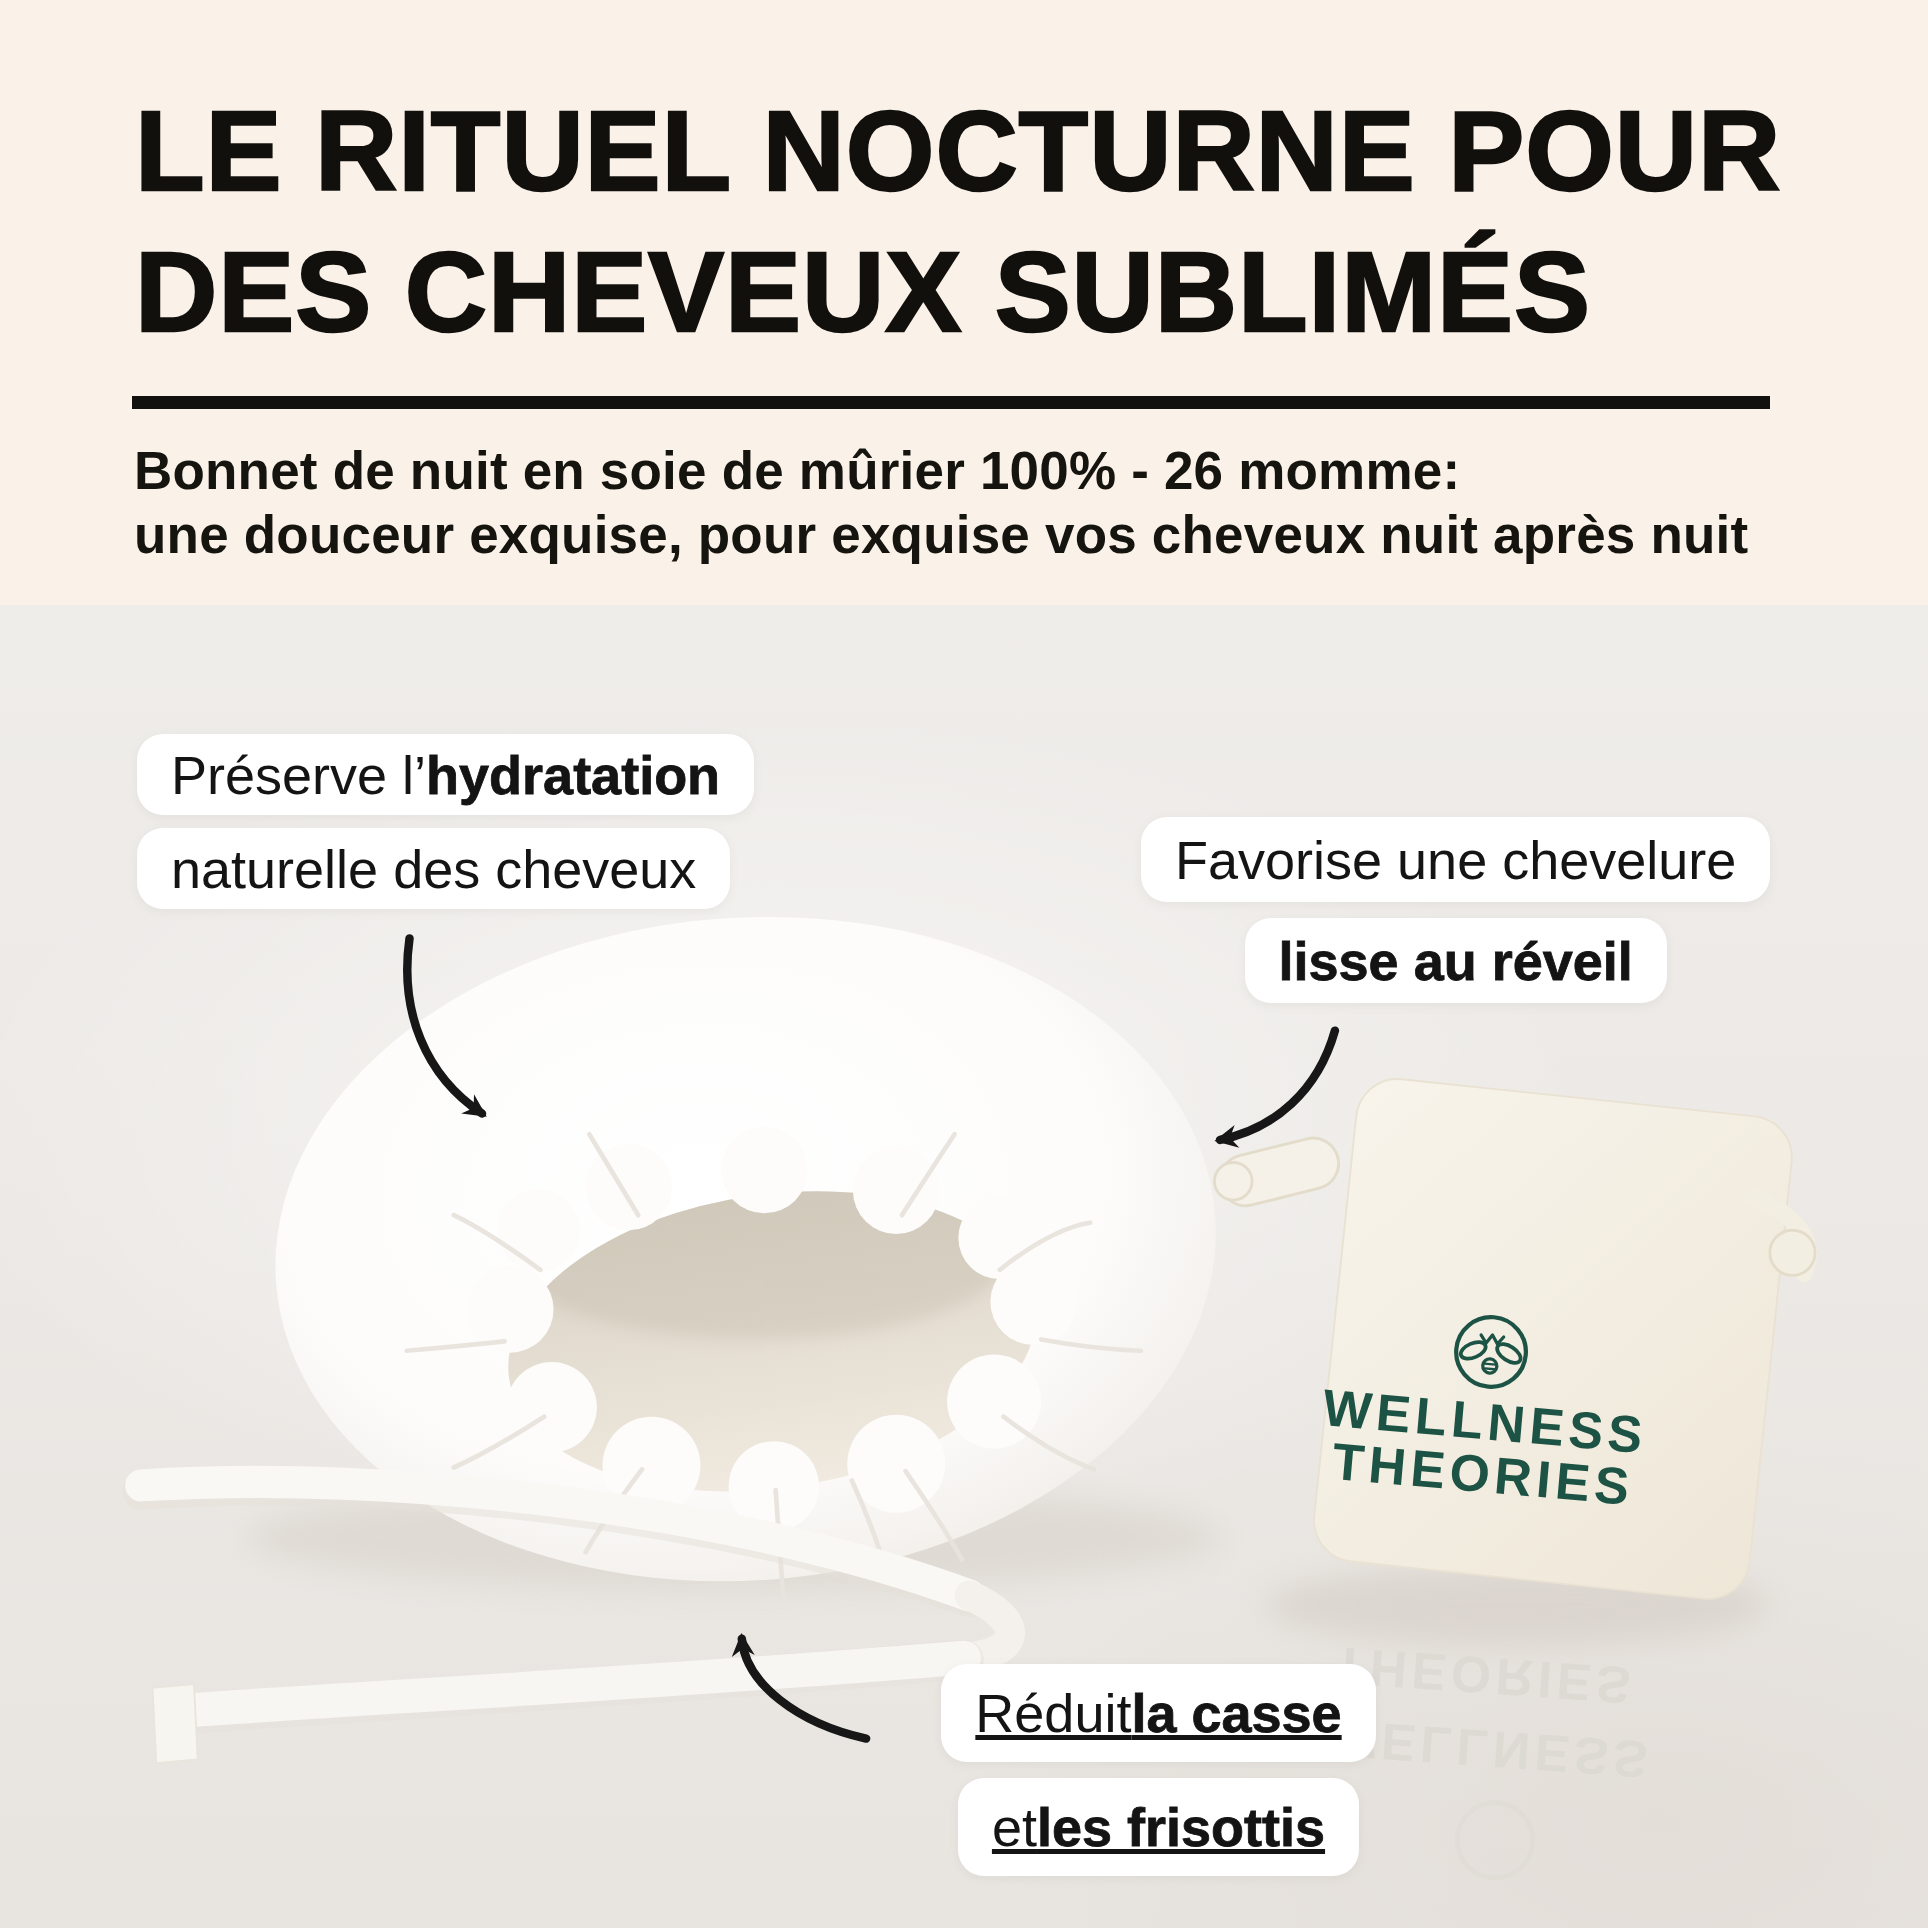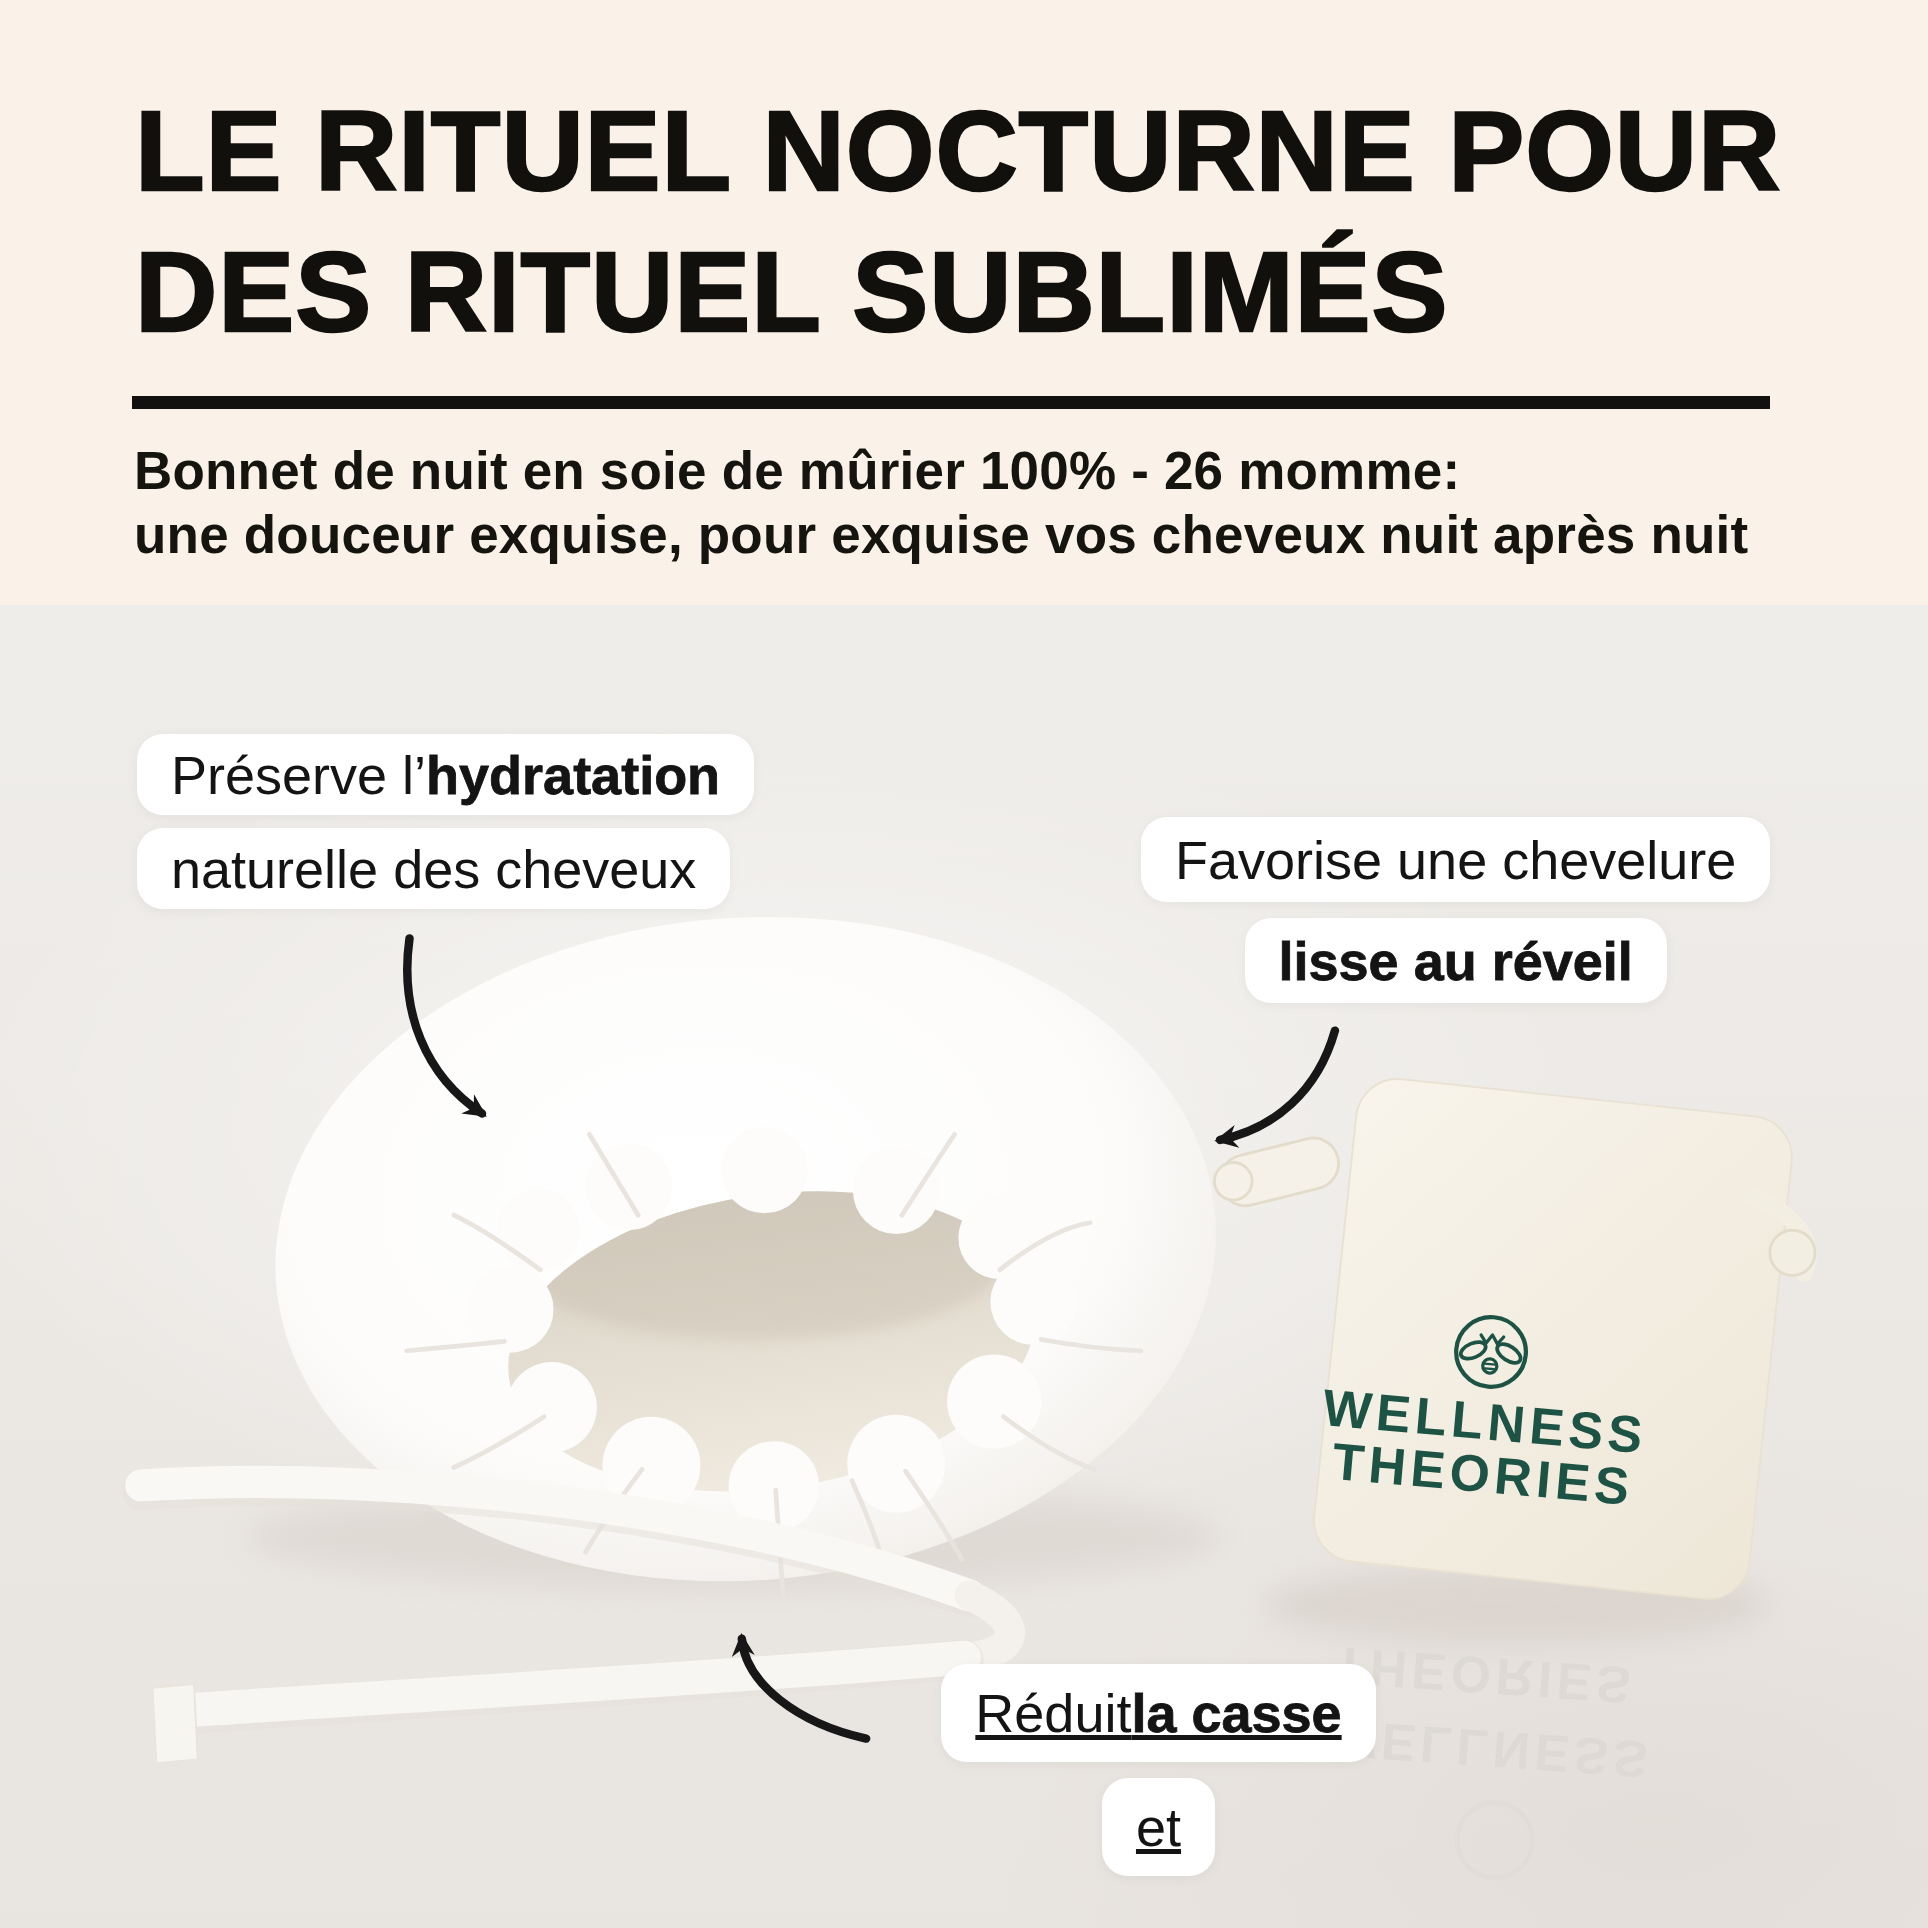--- a/index.html
+++ b/index.html
@@ -54,21 +54,21 @@
   .pleat{fill:none;stroke:#E8E3DC;stroke-width:5;stroke-linecap:round;opacity:.95;}
 </style>
 </head>
 <body>
 
 <div class="stage">
 
   <header class="header">
     <h1 class="title">
       <div>LE RITUEL NOCTURNE POUR</div>
-      <div>DES RITUEL SUBLIMÉS</div>
+      <div>DES CHEVEUX SUBLIMÉS</div>
     </h1>
     <div class="rule"></div>
     <p class="subtitle">
       <span>Bonnet de nuit en soie de mûrier 100% - 26 momme:</span><br>
       <span>une douceur exquise, pour exquise vos cheveux nuit après nuit</span>
     </p>
   </header>
 
   <section class="photo">
 
@@ -211,18 +211,19 @@
       </div>
     </div>
 
     <div class="callout align-center co-casse">
       <div class="pill">
         <span>Réduit </span>
           <b>la casse</b>
       </div>
       <div class="pill">
         <span>et </span>
+          <b>les frisottis</b>
       </div>
     </div>
 
   </section>
 </div>
 
 
 </body></html>

